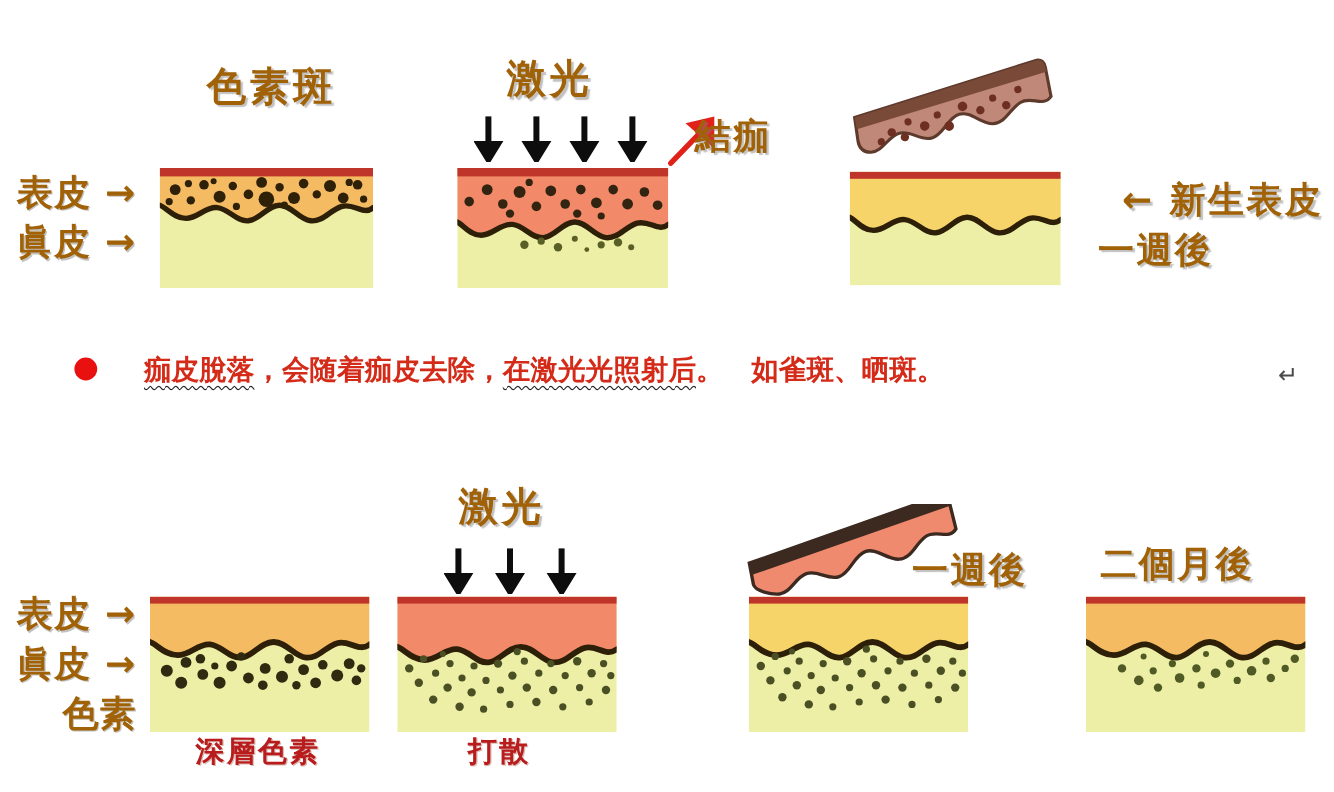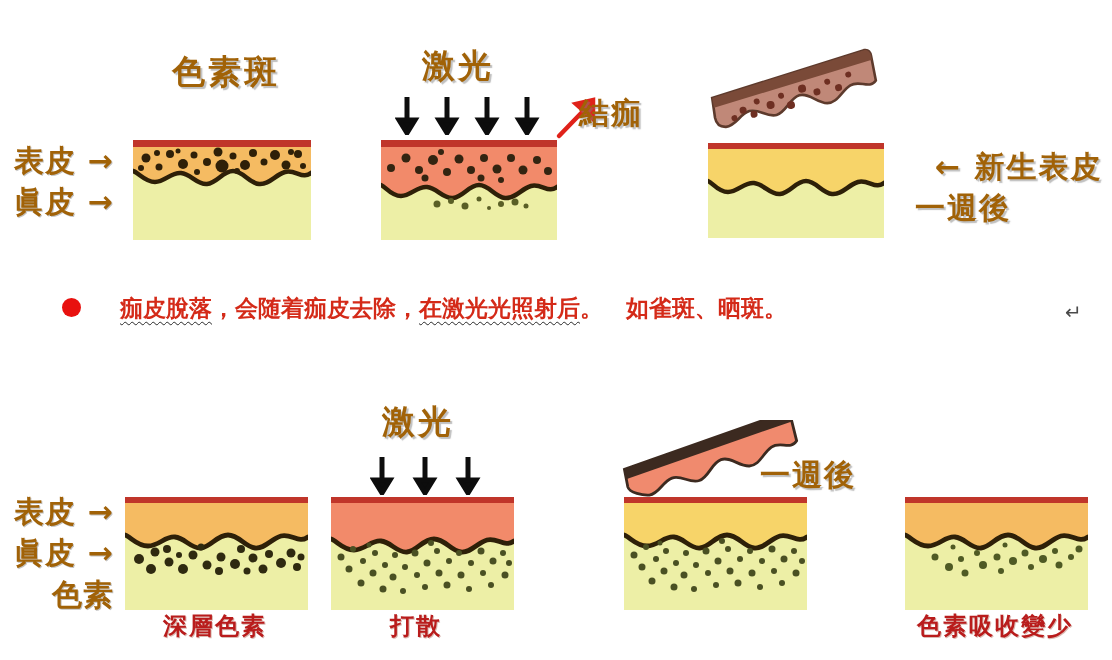--- a/index.html
+++ b/index.html
@@ -357,20 +357,21 @@
         <circle cx="158" cy="86" r="3"></circle>
           <circle cx="170" cy="54" r="3"></circle>
         <circle cx="172" cy="76" r="3.5"></circle>
           <circle cx="178" cy="64" r="3"></circle>
         <circle cx="98" cy="44" r="3"></circle>
           <circle cx="36" cy="46" r="2.5"></circle>
       </g>
     </svg>
   </div>
 
+  <div class="abs cjk hdr-mid" style="left:917px;top:450px;">二個月後</div>
   <div class="skin" style="left:905px;top:497px;width:183px;height:113px;">
     <svg width="183" height="113" viewBox="0 0 183 113">
       <rect x="0" y="0" width="183" height="113" fill="#edefa6"></rect>
       <path d="M0,0 L183,0 L183,40 C174,47 166,36 156,39 C146,42 140,52 130,51
                C120,50 114,38 103,38 C92,38 86,50 76,51 C66,52 60,41 50,40
                C40,39 34,49 23,49 C12,49 6,40 0,38 Z" fill="#f5bb62"></path>
       <path d="M0,38 C6,40 12,49 23,49 C34,49 40,39 50,40 C60,41 66,52 76,51
                C86,50 92,38 103,38 C114,38 120,50 130,51 C140,52 146,42 156,39
                C166,36 174,47 183,40" fill="none" stroke="#2e2008" stroke-width="4.8" stroke-linecap="round"></path>
       <rect x="0" y="0" width="183" height="6" fill="#c0352a"></rect>
@@ -389,15 +390,14 @@
           <circle cx="138" cy="62" r="4"></circle>
         <circle cx="150" cy="54" r="3"></circle>
           <circle cx="154" cy="68" r="3.5"></circle>
         <circle cx="166" cy="60" r="3"></circle>
           <circle cx="174" cy="52" r="3.5"></circle>
         <circle cx="100" cy="48" r="2.5"></circle>
           <circle cx="48" cy="50" r="2.5"></circle>
       </g>
     </svg>
   </div>
-  <div class="abs red-cap" style="left:917px;top:610px;">色素吸收變少</div>
 
 </div>
 
 </body></html>

